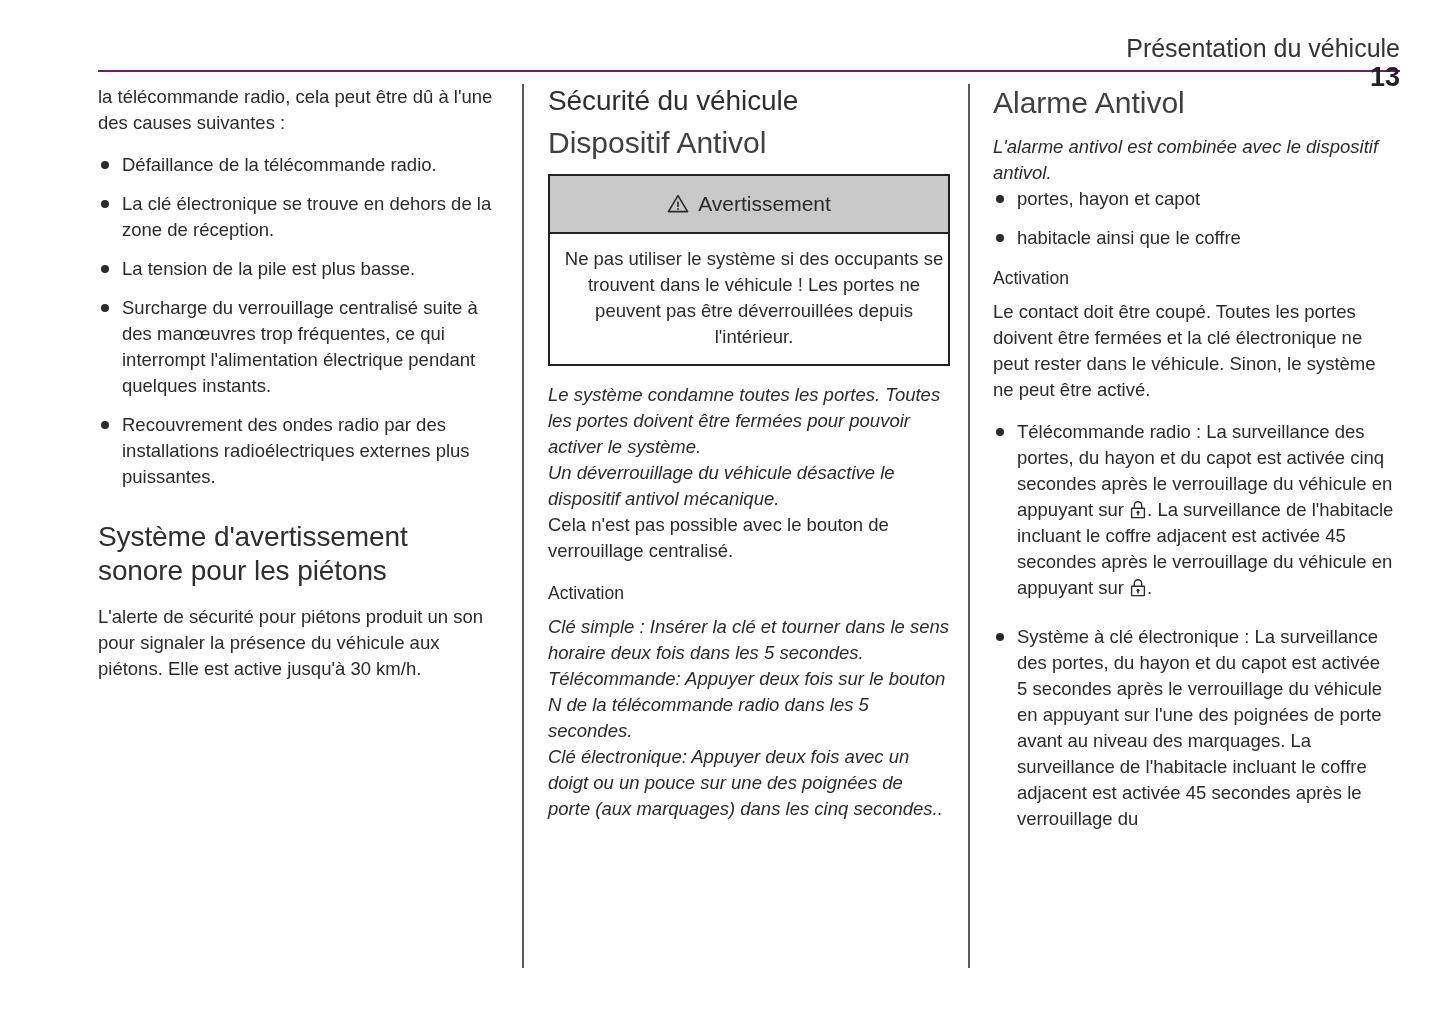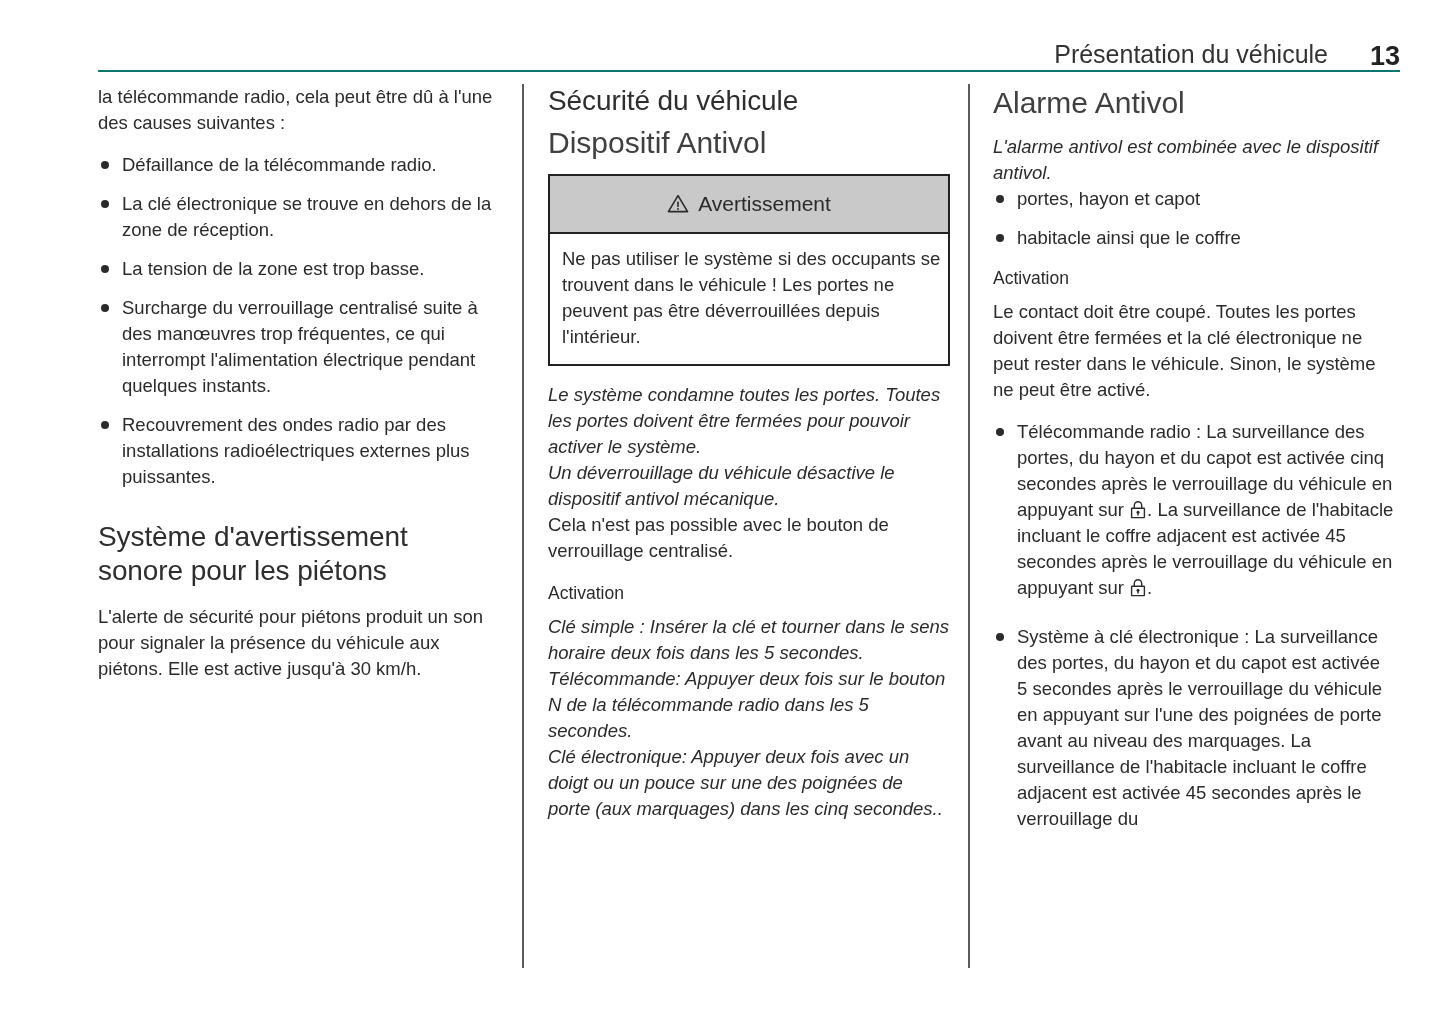--- a/index.html
+++ b/index.html
@@ -23,25 +23,26 @@
     height: 1018px;
   }
 
   
   .page-header {
     position: absolute;
     left: 98px;
     top: 36px;
     width: 1302px;
     height: 36px;
-    border-bottom: 2px solid #0f766e;
+    border-bottom: 2px solid #701a75;
     display: flex;
     align-items: flex-end;
-    justify-content: flex-end;
+    justify-content: flex-start;
     box-sizing: border-box;
+    flex-direction: column;
   }
   .header-title {
     font-size: 25px;
     font-weight: 400;
     color: #333333;
     line-height: 1;
     padding-bottom: 3px;
   }
   .header-pageno {
     font-size: 27px;
@@ -143,20 +144,21 @@
     display: block;
   }
 
   
   .warnbox {
     border: 2px solid #222222;
     margin: 0 0 16px 0;
     background: #ffffff;
     box-sizing: border-box;
     width: 402px;
+    text-align: center;
   }
   .warnbox-head {
     background: #c9c9c9;
     border-bottom: 2px solid #222222;
     height: 56px;
     display: flex;
     align-items: center;
     justify-content: center;
     gap: 9px;
   }
@@ -206,21 +208,21 @@
         <li>
           <span class="dot"></span>
           <span>Défaillance de la télécommande radio.</span>
         </li>
         <li>
           <span class="dot"></span>
           <span>La clé électronique se trouve en dehors de la zone de réception.</span>
         </li>
         <li>
           <span class="dot"></span>
-          <span>La tension de la zone est trop basse.</span>
+          <span>La tension de la pile est plus basse.</span>
         </li>
         <li>
           <span class="dot"></span>
           <span>Surcharge du verrouillage centralisé suite à des manœuvres trop fréquentes, ce qui interrompt l'alimentation électrique pendant quelques instants.</span>
         </li>
         <li>
           <span class="dot"></span>
           <span>Recouvrement des ondes radio par des installations radioélectriques externes plus puissantes.</span>
         </li>
       </ul>

